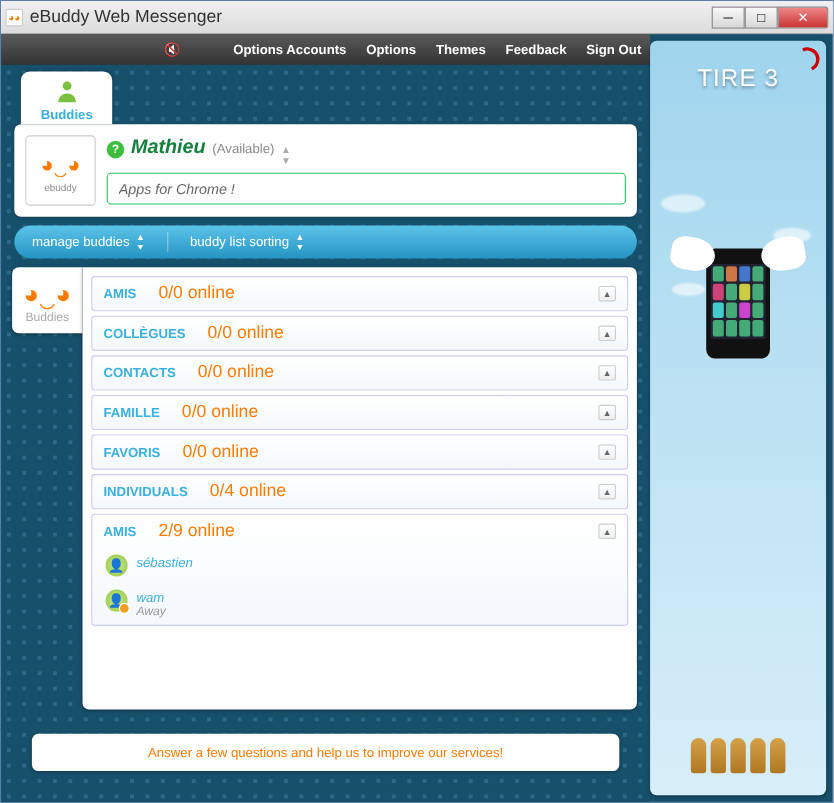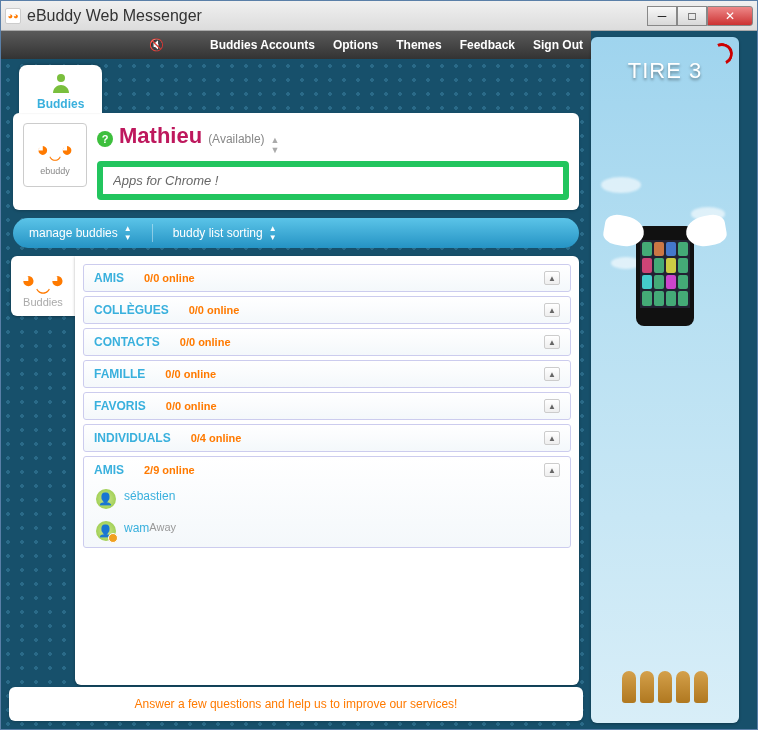--- a/index.html
+++ b/index.html
@@ -26,56 +26,56 @@
 .tab-icon { width: 28px; height: 24px; color: #7abf3d; }
 .tab-label { font-size: 12px; color: #39b0dd; font-weight: bold; margin-top: 2px; }
 
 .profile-panel { background: #fff; border-radius: 6px; margin: 0 6px; padding: 10px; display: flex; gap: 10px; align-items: flex-start; box-shadow: 0 1px 3px rgba(0,0,0,.2); }
 .avatar-box { width: 64px; height: 64px; border: 1px solid #ccc; border-radius: 4px; display: flex; flex-direction: column; align-items: center; justify-content: center; gap: 4px; }
 .avatar-logo { width: 28px; height: 28px; display: flex; align-items: center; justify-content: center; font-size: 20px; color: #ff7a00; }
 .avatar-text { font-size: 9px; color: #888; }
 .profile-right { flex: 1; display: flex; flex-direction: column; gap: 6px; }
 .profile-name-row { display: flex; align-items: baseline; gap: 6px; }
 .status-dot { width: 16px; height: 16px; border-radius: 50%; background: #3dbf3d; display: flex; align-items: center; justify-content: center; color: #fff; font-size: 11px; font-weight: bold; }
-.profile-name { font-size: 22px; color: #be185d; font-weight: bold; }
+.profile-name { font-size: 18px; color: #15803d; font-weight: bold; font-style: italic; }
 .profile-status { font-size: 12px; color: #888; }
 .status-arrows { font-size: 9px; color: #aaa; }
-.status-input { border: 6px solid #22c55e; border-radius: 4px; padding: 6px 10px; font-size: 13px; color: #666; font-style: italic; width: 100%; }
+.status-input { border: 1px solid #22c55e; border-radius: 4px; padding: 6px 10px; font-size: 13px; color: #666; font-style: italic; width: 100%; }
 
 .toolbar { margin: 8px 6px 0; background: linear-gradient(#5bc4e8, #2593c4); border-radius: 16px; padding: 6px 8px; display: flex; align-items: center; gap: 12px; }
 .tool-btn { color: #fff; font-size: 12px; display: flex; align-items: center; gap: 6px; padding: 0 8px; }
 .tool-sep { width: 1px; height: 18px; background: rgba(255,255,255,.4); }
 .tool-sort-arrows { font-size: 8px; color: #fff; }
 .search-box { margin-left: auto; background: #fff; border-radius: 12px; padding: 3px 8px; display: flex; align-items: center; gap: 4px; width: 170px; }
 .search-box input { border: 0; outline: 0; font-size: 11px; font-style: italic; color: #888; flex: 1; }
 .search-icon { font-size: 13px; color: #333; }
 
 .content-row { display: flex; margin-top: 8px; flex: 1; min-height: 0; }
 .side-tab { width: 64px; display: flex; flex-direction: column; align-items: center; background: #fff; border-radius: 6px 0 0 6px; box-shadow: 0 1px 3px rgba(0,0,0,.3); padding: 8px 4px; margin-left: 4px; align-self: flex-start; }
 .side-tab .avatar-logo { font-size: 24px; }
 .side-tab-label { font-size: 11px; color: #aaa; margin-top: 4px; }
 
 .buddy-panel { flex: 1; background: #fff; border-radius: 0 6px 6px 6px; margin-right: 6px; padding: 8px; overflow-y: auto; box-shadow: 0 1px 3px rgba(0,0,0,.3); }
 .group { border: 1px solid #cce; border-radius: 3px; margin-bottom: 4px; background: linear-gradient(#fff,#f4f8fb); }
 .group-header { display: flex; align-items: center; padding: 6px 10px; gap: 20px; }
 .group-name { color: #39b0dd; font-size: 12px; font-weight: bold; }
-.group-count { color: #ff7a00; font-size: 11px; font-weight: bold; }
+.group-count { color: #ff7a00; font-size: 16px; font-weight: normal; }
 .collapse-btn { margin-left: auto; width: 16px; height: 14px; border: 1px solid #ccc; border-radius: 2px; background: linear-gradient(#fff,#eee); display: flex; align-items: center; justify-content: center; font-size: 8px; color: #666; }
 
 .buddy { display: flex; gap: 8px; padding: 6px 12px; align-items: flex-start; }
 .buddy-icon { width: 20px; height: 20px; border-radius: 50%; display: flex; align-items: center; justify-content: center; font-size: 12px; position: relative; }
 .buddy-icon.msn { background: radial-gradient(circle, #cfe88f, #8fc63f); }
 .buddy-icon.away::after { content:""; position:absolute; bottom:-2px; right:-2px; width:8px; height:8px; border-radius:50%; background:#f0a020; border:1px solid #fff; }
-.buddy-info { display: flex; flex-direction: row; }
+.buddy-info { display: flex; flex-direction: column; font-style: italic; }
 .buddy-name { color: #39b0dd; font-size: 12px; }
 .buddy-sub { color: #999; font-size: 11px; }
 
-.footer-bar { background: #fff; border-radius: 6px; margin: 2px; padding: 10px; text-align: center; font-size: 12px; color: #ff7a00; box-shadow: 0 1px 3px rgba(0,0,0,.2); }
-
-.ad-col { width: 148px; margin: 6px 18px 6px 0; border-radius: 6px; background: linear-gradient(#9fd4ee 0%, #b8e0f2 40%, #d8eef8 100%); box-shadow: 0 1px 3px rgba(0,0,0,.3); display: flex; flex-direction: column; align-items: center; padding: 20px 8px; position: relative; overflow: hidden; }
+.footer-bar { background: #fff; border-radius: 6px; margin: 22px; padding: 10px; text-align: center; font-size: 12px; color: #ff7a00; box-shadow: 0 1px 3px rgba(0,0,0,.2); }
+
+.ad-col { width: 160px; margin: 6px 6px 6px 0; border-radius: 6px; background: linear-gradient(#9fd4ee 0%, #b8e0f2 40%, #d8eef8 100%); box-shadow: 0 1px 3px rgba(0,0,0,.3); display: flex; flex-direction: column; align-items: center; padding: 20px 8px; position: relative; overflow: hidden; }
 .ad-swirl { position:absolute; top:6px; right:6px; width:22px; height:22px; border: 3px solid #c00; border-left-color: transparent; border-bottom-color: transparent; border-radius:50%; transform: rotate(20deg); }
 .ad-title { font-family: Georgia, serif; color: #fff; font-size: 22px; text-align: center; text-shadow: 0 2px 3px rgba(0,0,0,.4); letter-spacing: 1px; line-height: 1.3; }
 .ad-phone-wrap { margin-top: 140px; position: relative; }
 .wing { position:absolute; width:40px; height:30px; background: #fff; border-radius: 60% 40% 40% 60%; top:-10px; }
 .wing.l { left:-32px; transform: scaleX(-1) rotate(-10deg); }
 .wing.r { right:-32px; transform: rotate(-10deg); }
 .phone { width: 58px; height: 100px; background: #111; border-radius: 8px; padding: 14px 4px 18px; }
 .phone-screen { width: 100%; height: 100%; background: #223; display: grid; grid-template-columns: repeat(4,1fr); grid-template-rows: repeat(4,1fr); gap: 2px; padding: 2px; }
 .phone-screen div { background: #4a7; border-radius: 2px; }
 .phone-screen div:nth-child(2){background:#c74;} .phone-screen div:nth-child(3){background:#47c;}
@@ -99,21 +99,21 @@
       <div class="winbtn">□</div>
       <div class="winbtn close">✕</div>
     </div>
   </div>
 
   <div class="app-body">
     <div class="main-col">
 
       <div class="topbar">
         <span class="topbar-vol">🔇</span>
-        <a href="#">Buddies Accounts</a>
+        <a href="#">Options Accounts</a>
         <a href="#">Options</a>
         <a href="#">Themes</a>
         <a href="#">Feedback</a>
         <a href="#">Sign Out</a>
       </div>
 
       <div class="dotted">
 
         <div class="tab-wrap">
           <div class="tab">

